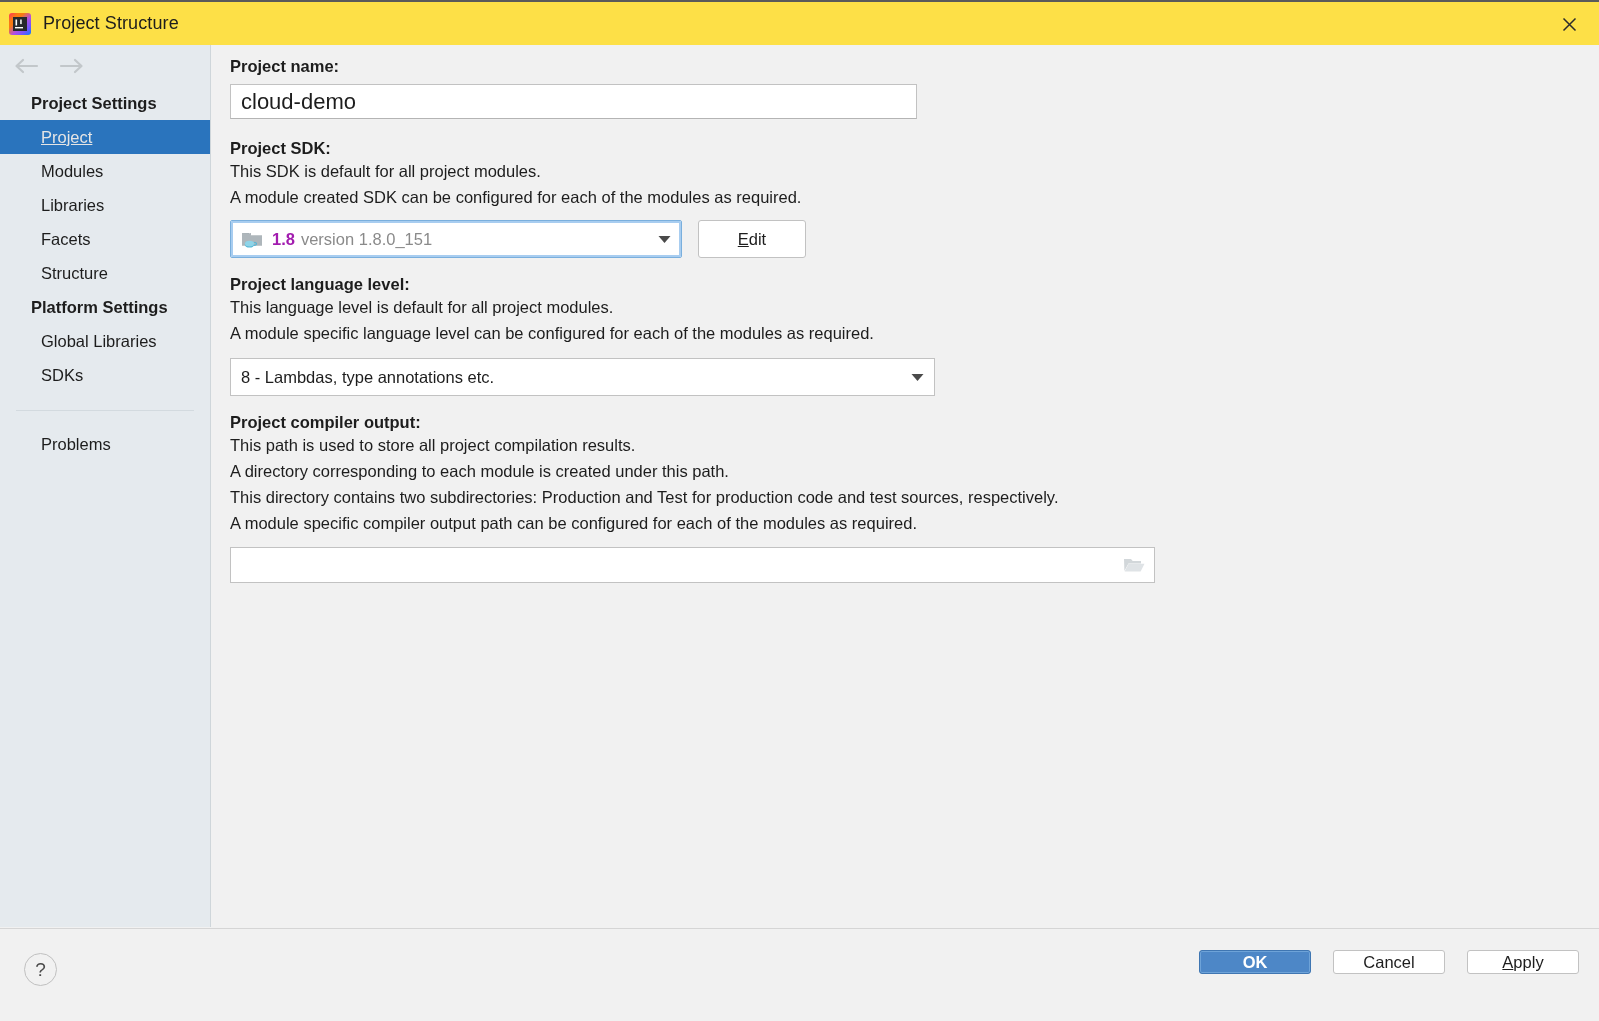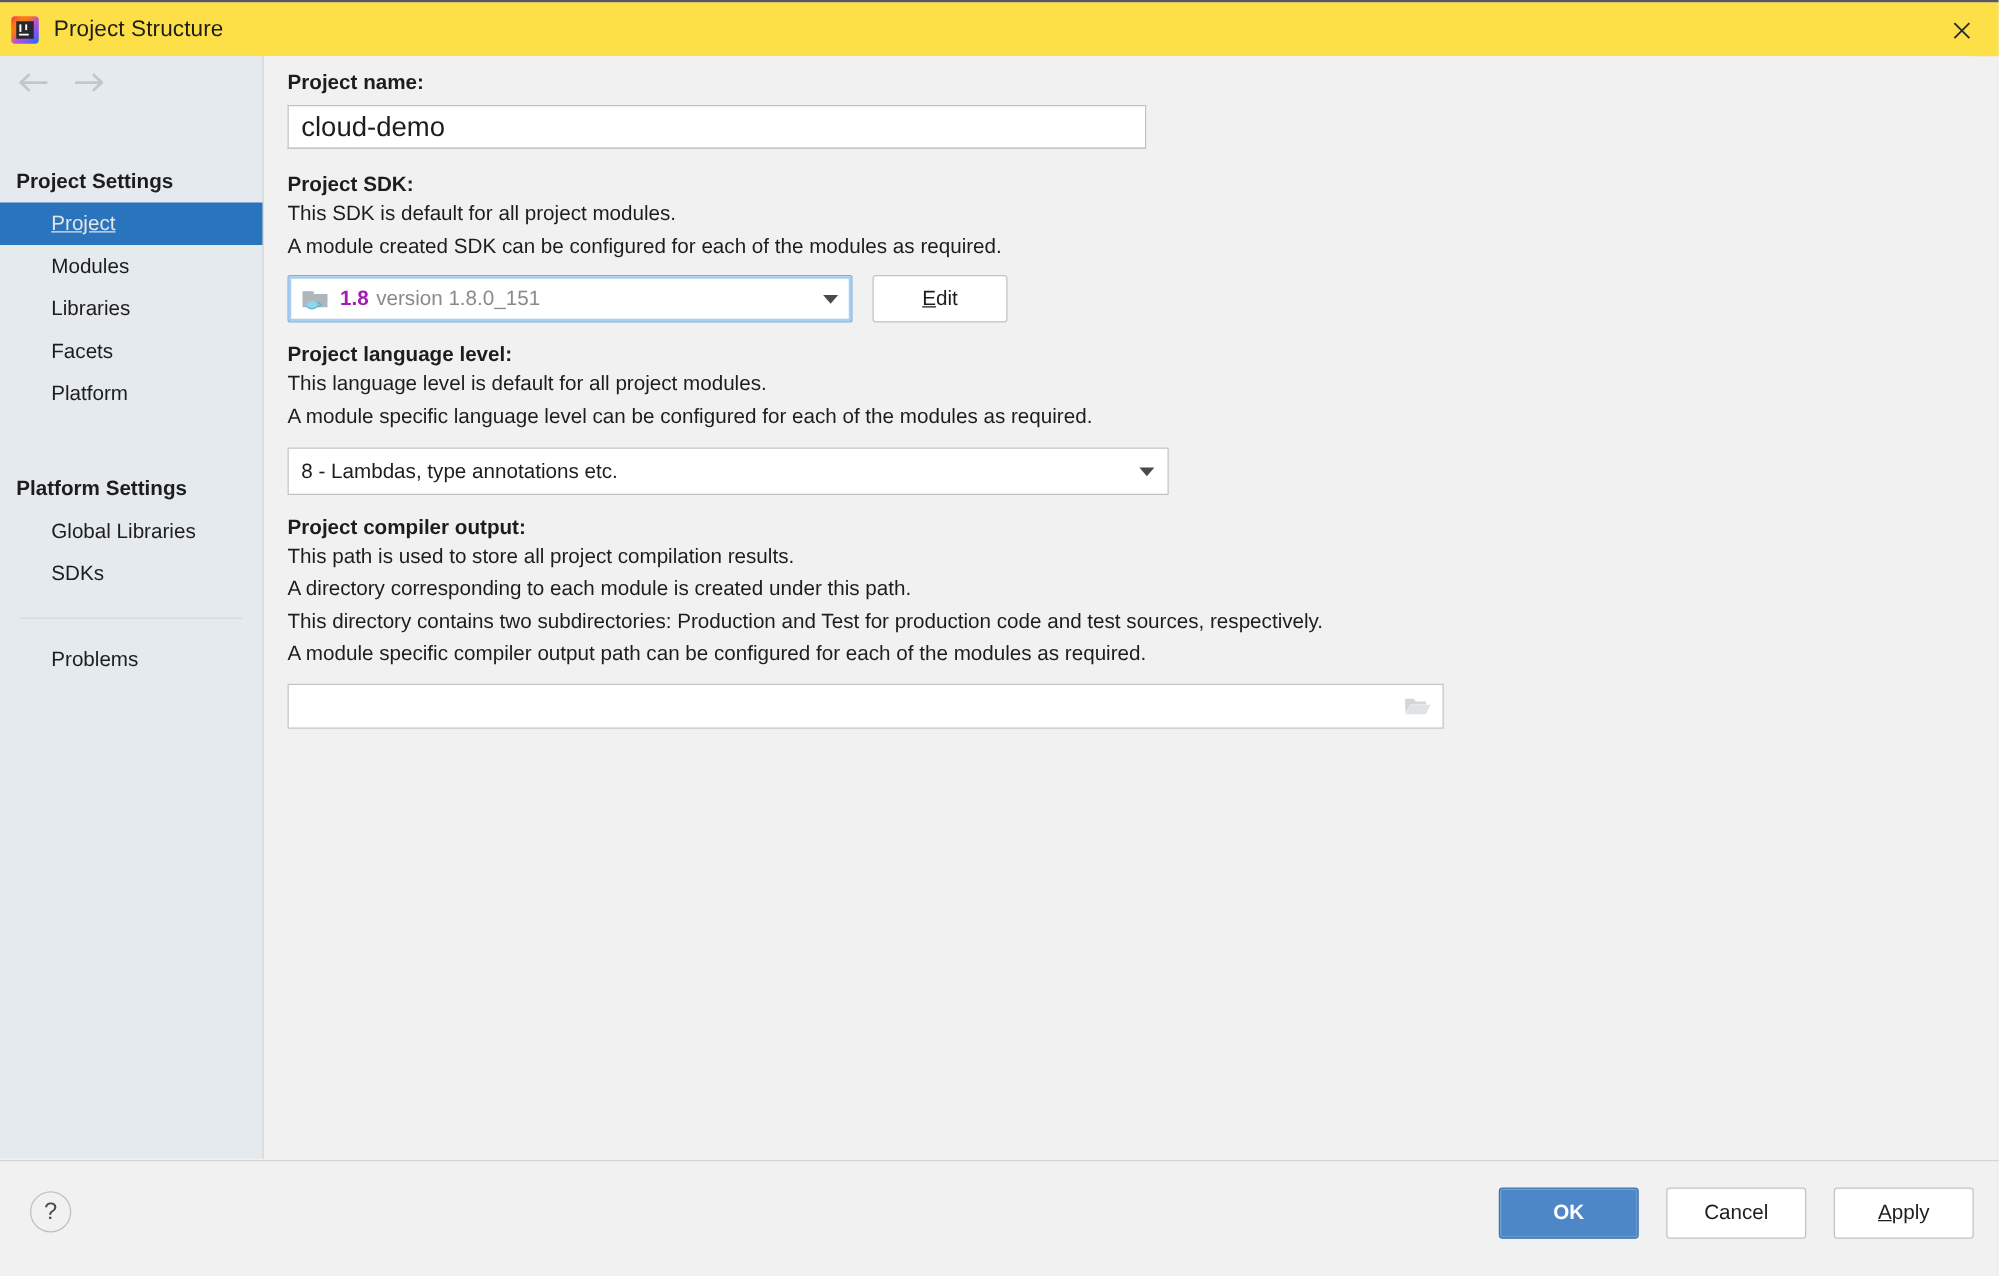--- a/index.html
+++ b/index.html
@@ -95,24 +95,23 @@
     align-items: center;
     justify-content: center;
     cursor: default;
   }
   .nav-arrow svg { display: block; }
 
   .group-title {
     font-size: 16.5px;
     font-weight: bold;
     color: #1d1d1d;
-    padding: 0 0 0 13px;
+    padding: 0 0 0 31px;
     height: 34px;
     line-height: 34px;
-    margin-top: 42px;
   }
   .nav-item {
     height: 34px;
     line-height: 34px;
     font-size: 16.5px;
     color: #1d1d1d;
     padding-left: 41px;
     cursor: pointer;
     white-space: nowrap;
   }
@@ -257,21 +256,21 @@
     font-size: 19px;
     color: #4a4a4a;
     cursor: pointer;
   }
   .footer-buttons {
     position: absolute;
     right: 20px; top: 21px;
     display: flex;
     gap: 22px;
   }
-  .footer-buttons .btn { min-width: 112px; height: 41px; }
+  .footer-buttons .btn { min-width: 112px; height: 24px; }
   .btn.primary {
     background: #4d87c7;
     border: 1px solid #3f76b2;
     color: #ffffff;
     font-weight: bold;
     box-shadow: 0 0 0 1px #6ea3d8 inset;
   }
 </style>
 </head>
 <body>
@@ -307,21 +306,21 @@
           <path d="M2 9 H22 M16 3 L22.5 9 L16 15" stroke="#c2c7ca" stroke-width="2.2" fill="none" stroke-linecap="round" stroke-linejoin="round"></path>
         </svg>
       </div>
     </div>
 
     <div class="group-title">Project Settings</div>
     <div class="nav-item selected">Project</div>
     <div class="nav-item">Modules</div>
     <div class="nav-item">Libraries</div>
     <div class="nav-item">Facets</div>
-    <div class="nav-item">Platform</div>
+    <div class="nav-item">Structure</div>
 
     <div class="group-title">Platform Settings</div>
     <div class="nav-item">Global Libraries</div>
     <div class="nav-item">SDKs</div>
 
     <div class="sidebar-sep"></div>
     <div class="nav-item">Problems</div>
   </div>
 
   <div class="main">

